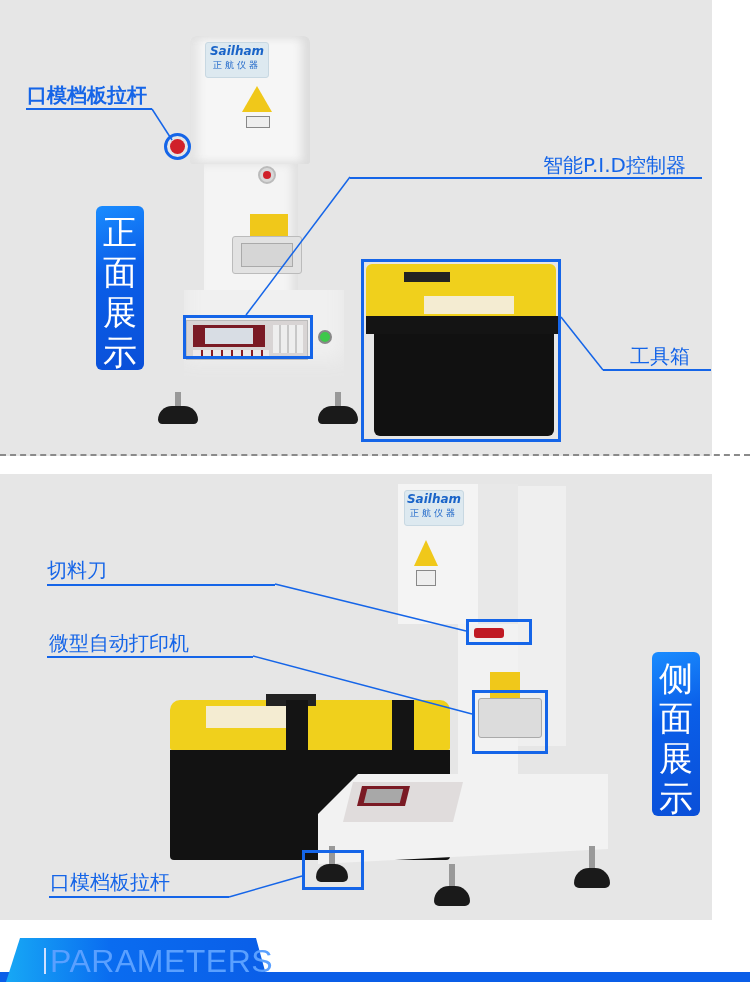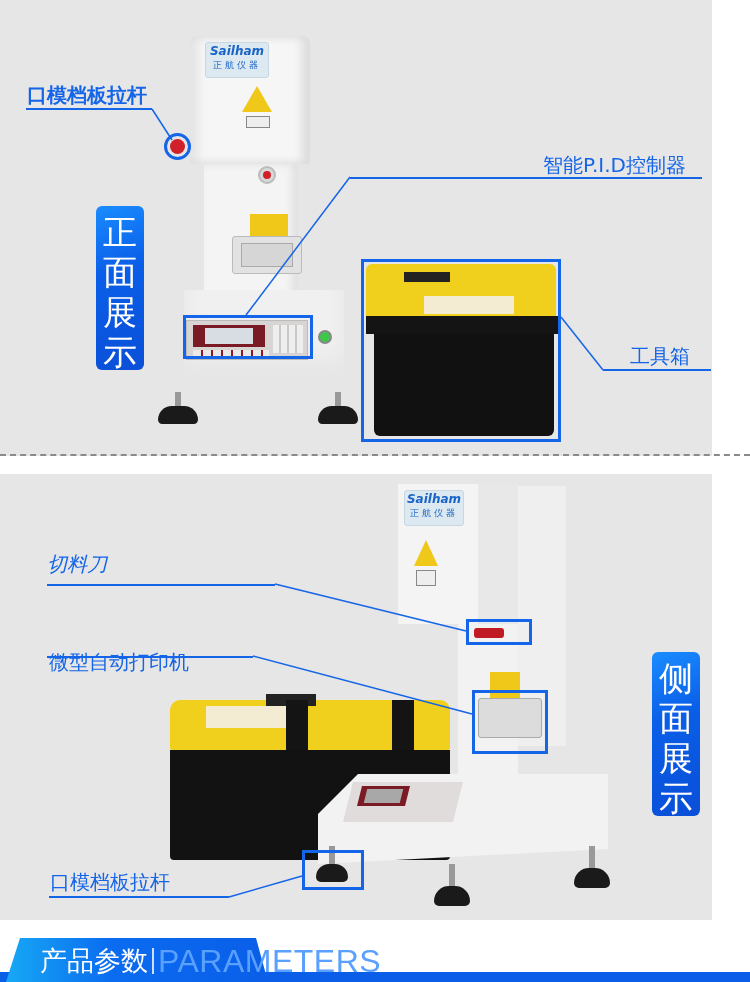--- a/index.html
+++ b/index.html
@@ -157,39 +157,38 @@
       <div style="width:32px;height:18px;background:#1a1a1a;border-radius:16px 16px 6px 6px;"></div>
     </div>
 
   <div class="badge" style="left:652px; top:178px; height:164px;">
     <span>侧</span>
     <span>面</span>
     <span>展</span>
     <span>示</span>
   </div>
 
-  <div class="callout" style="left:47px; top:80px;font-style:italic;">切料刀</div>
+  <div class="callout" style="left:47px; top:86px;">切料刀</div>
   <div class="uline" style="left:47px; top:110px; width:228px;"></div>
   <div class="hl-box" style="left:466px; top:145px; width:66px; height:26px;"></div>
 
-  <div class="callout" style="left:49px; top:159px;margin-top:19px;">微型自动打印机</div>
+  <div class="callout" style="left:49px; top:159px;">微型自动打印机</div>
   <div class="uline" style="left:47px; top:182px; width:206px;"></div>
   <div class="hl-box" style="left:472px; top:216px; width:76px; height:64px;"></div>
 
   <div class="callout" style="left:50px; top:398px;">口模档板拉杆</div>
   <div class="uline" style="left:49px; top:422px; width:180px;"></div>
   <div class="hl-box" style="left:302px; top:376px; width:62px; height:40px;"></div>
 
   <svg class="lines" width="750" height="446">
     <line x1="275" y1="110" x2="466" y2="157" stroke="#1565e8" stroke-width="1.5"></line>
     <line x1="253" y1="182" x2="472" y2="240" stroke="#1565e8" stroke-width="1.5"></line>
     <line x1="229" y1="423" x2="302" y2="402" stroke="#1565e8" stroke-width="1.5"></line>
   </svg>
 </div>
 
 <div class="footer-band"></div>
 <div class="footer-bar"></div>
 <div class="footer-tab"></div>
 <div class="footer-title">
-  <span class="cn">产品参数</span>
   <span class="sep"></span>
   <span class="en">PARAMETERS</span>
 </div>
 
 </body></html>

